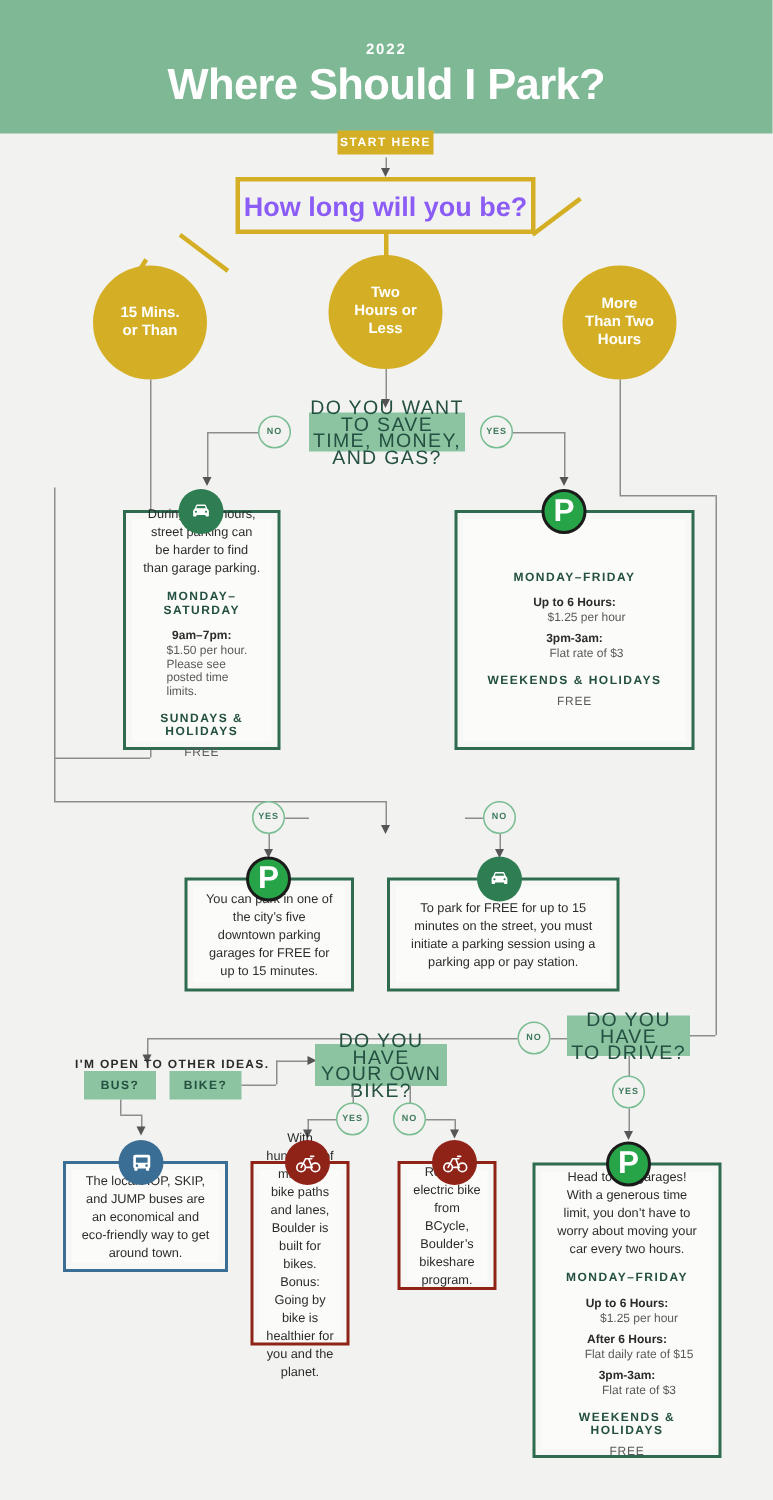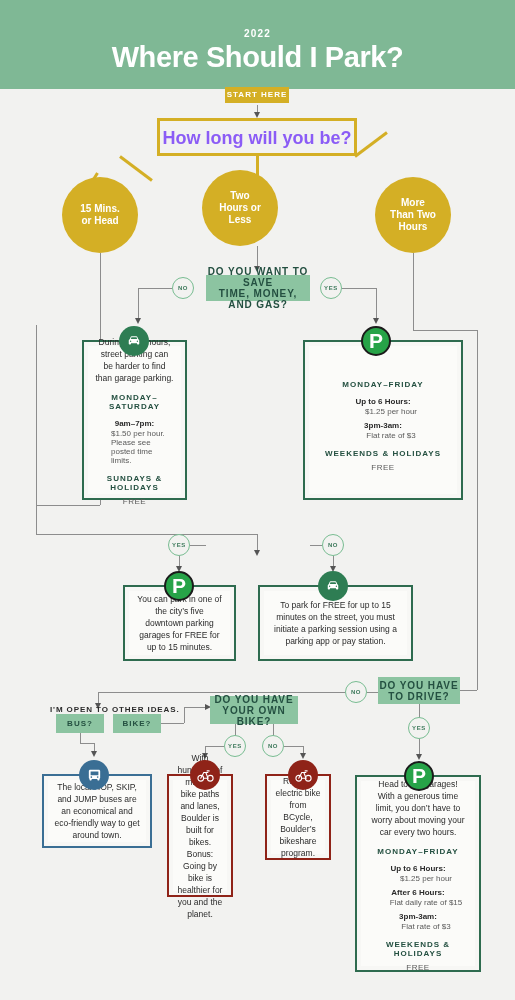--- a/index.html
+++ b/index.html
@@ -65,21 +65,21 @@
   
   .ycircle{
     position:absolute;border-radius:50%;background:#d4af25;color:#fff;
     font-size:10px;font-weight:bold;line-height:12px;
     display:flex;align-items:center;justify-content:center;text-align:center;
   }
 
   
   .dbox{
     position:absolute;background:#8cc4a1;color:#245041;
-    font-size:10px;font-weight:bold;letter-spacing:0.9px;text-align:center;
+    font-size:13px;font-weight:normal;letter-spacing:0.9px;text-align:center;
     display:flex;align-items:center;justify-content:center;line-height:11px;
     box-sizing:border-box;
   }
   .yn{
     position:absolute;width:22px;height:22px;border-radius:50%;
     border:1.5px solid #79bd92;background:#f2f2f0;color:#3e7a5c;
     font-size:6px;font-weight:bold;letter-spacing:0.6px;
     display:flex;align-items:center;justify-content:center;box-sizing:border-box;
   }
 
@@ -148,25 +148,25 @@
   <div class="q-main">How long will you be?</div>
 
   <div class="yline" style="left:96px;top:173px;width:3px;height:14px;transform:rotate(32deg);transform-origin:top center;"></div>
   <div class="yline" style="left:120px;top:155px;width:40px;height:3px;transform:rotate(37deg);transform-origin:left center;"></div>
   <div class="yline" style="left:256px;top:155px;width:3px;height:25px;"></div>
   <div class="yline" style="left:355px;top:155px;width:40px;height:3px;transform:rotate(-37deg);transform-origin:left center;"></div>
 
   <div class="ycircle" style="left:62px;top:177px;width:76px;height:76px;">
     <div>
       <div>15 Mins.</div>
-      <div>or Head</div>
-    </div>
-  </div>
-
-  <div class="ycircle" style="left:202px;top:170px;width:76px;height:76px;">
+      <div>or Than</div>
+    </div>
+  </div>
+
+  <div class="ycircle" style="left:219px;top:170px;width:76px;height:76px;">
     <div>
       <div>Two</div>
       <div>Hours or</div>
       <div>Less</div>
     </div>
   </div>
 
   <div class="ycircle" style="left:375px;top:177px;width:76px;height:76px;">
     <div>
       <div>More</div>

